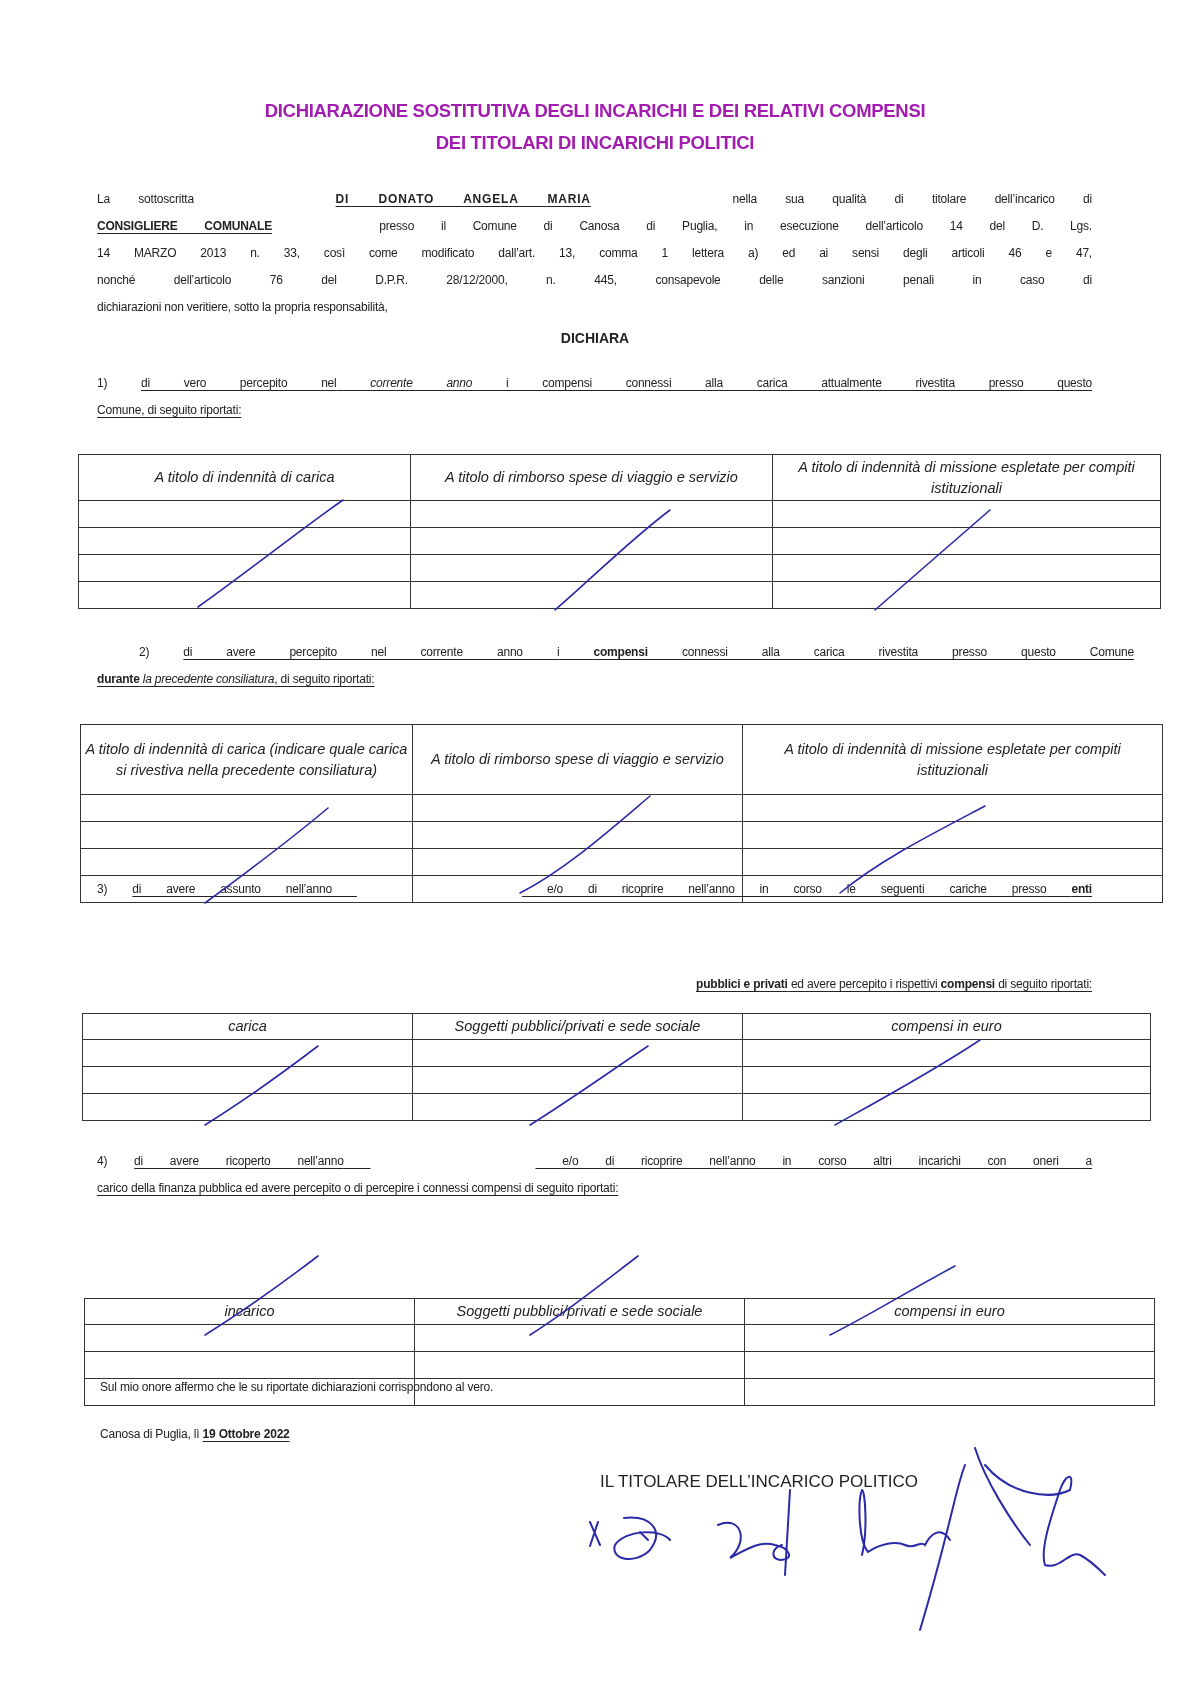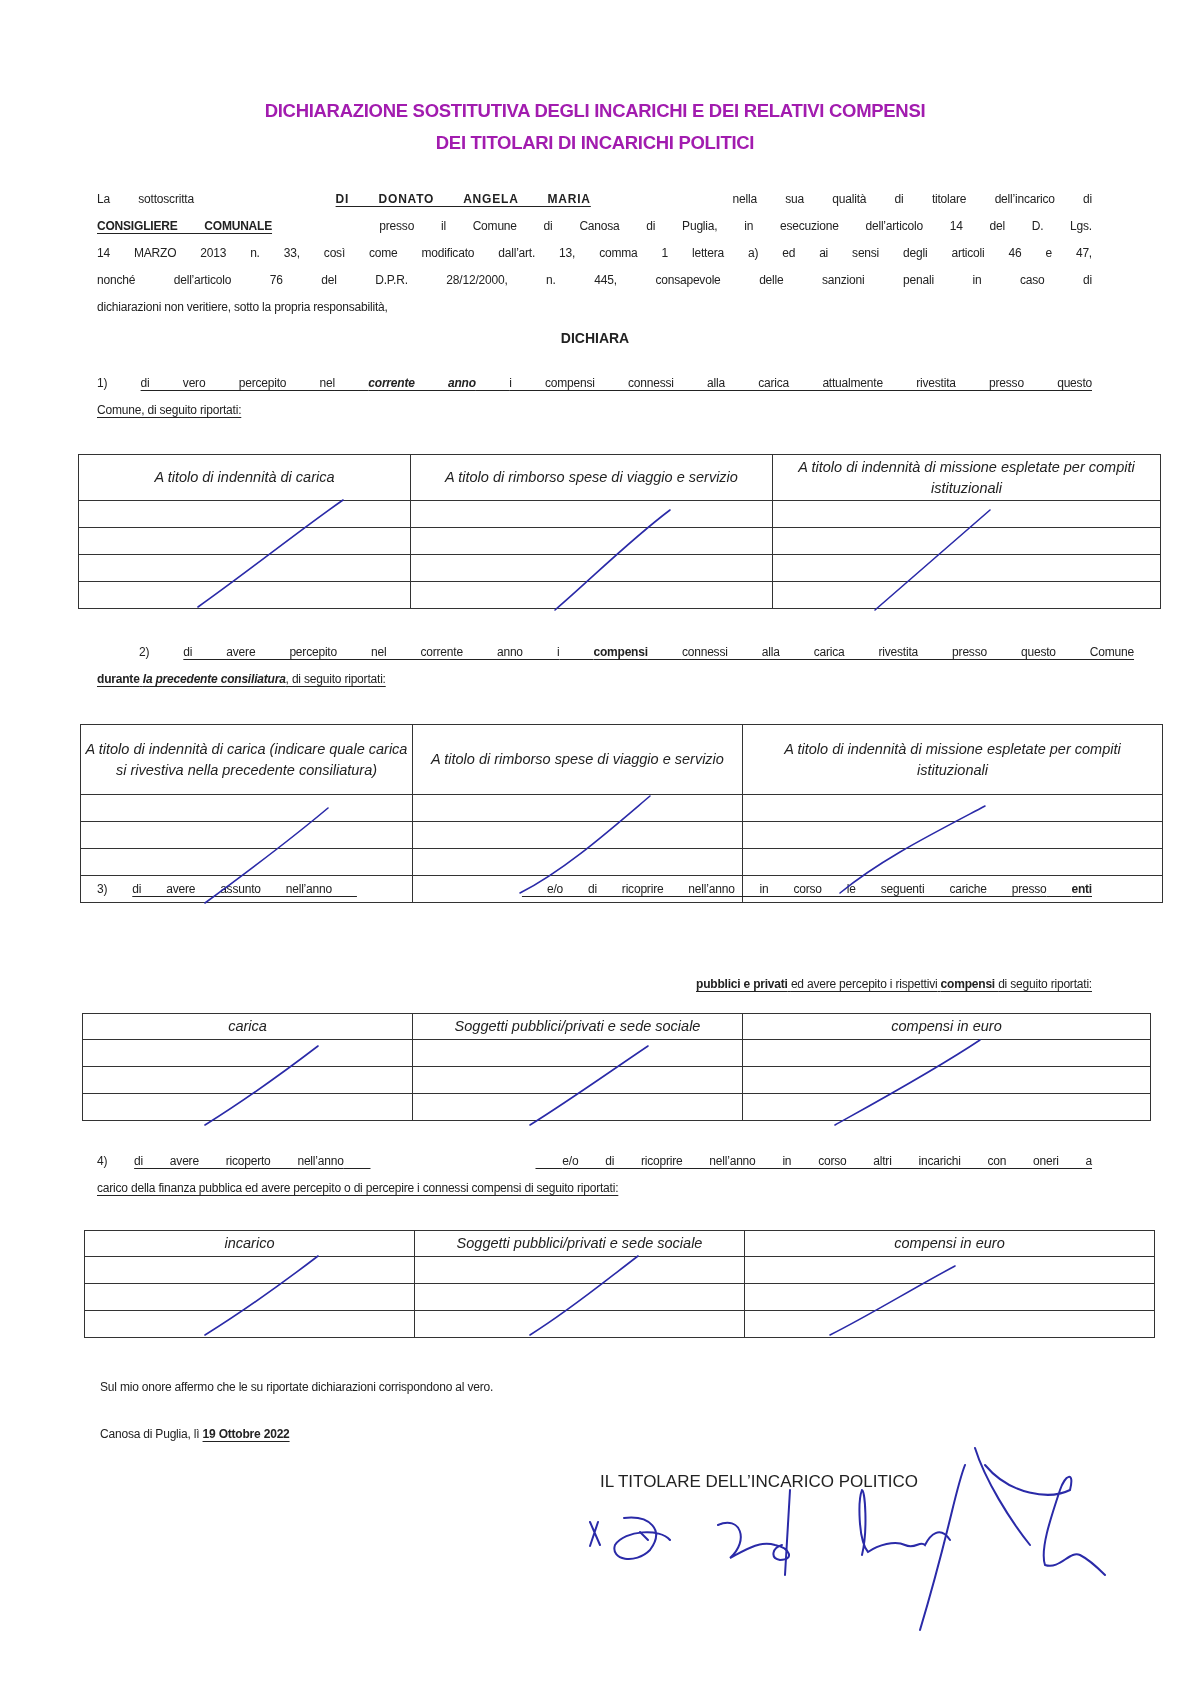--- a/index.html
+++ b/index.html
@@ -3,21 +3,21 @@
 <meta charset="utf-8">
 <style>
   html,body{margin:0;padding:0;background:#fff;}
   body{width:1190px;height:1683px;position:relative;overflow:hidden;font-family:"Liberation Sans",sans-serif;color:#222;}
   .abs{position:absolute;}
   .title{left:0;width:1190px;text-align:center;font-weight:bold;font-size:18.5px;letter-spacing:-0.3px;color:#a21caf;}
   .line{position:absolute;left:97px;width:995px;font-size:12px;white-space:nowrap;letter-spacing:-0.2px;}
   .just{text-align:justify;text-align-last:justify;white-space:normal;}
   u{text-decoration:underline;text-underline-offset:3px;}
   .b{font-weight:bold;}
-  .bi{font-weight:bold;font-style:italic;}
+  .bi{font-weight:normal;font-style:italic;}
   .name{font-weight:bold;text-decoration:underline;text-underline-offset:3px;letter-spacing:0.8px;}
   table.t{position:absolute;border-collapse:collapse;table-layout:fixed;}
   table.t td{border:1.6px solid #333;padding:0 4px;font-style:italic;font-size:14.5px;text-align:center;color:#222;line-height:21px;}
   table.t tr.r td{height:26px;}
   .blank{display:inline-block;width:165px;}
   svg.strokes{position:absolute;left:0;top:0;width:1190px;height:1683px;pointer-events:none;}
 </style>
 </head>
 <body>
 
@@ -176,21 +176,21 @@
 <div class="line just" style="top:1154px;">
   <span>4)</span>
   <u><span>di avere ricoperto nell’anno</span>
   <span class="blank"></span>
   <span>e/o di ricoprire nell’anno in corso altri incarichi con oneri a</span></u>
 </div>
 <div class="line" style="top:1181px;">
   <u>carico della finanza pubblica ed avere percepito  o di percepire i connessi compensi di seguito riportati:</u>
 </div>
 
-<table class="t" style="left:84px;top:1230px;width:1070px;">
+<table class="t" style="left:84px;top:1298px;width:1070px;">
   <colgroup>
       <col style="width:330px">
       <col style="width:330px">
       <col style="width:410px">
     </colgroup>
   <tbody>
       <tr style="height:26px;">
     <td>incarico</td>
     <td>Soggetti pubblici/privati e sede sociale</td>
     <td>compensi in euro</td>

